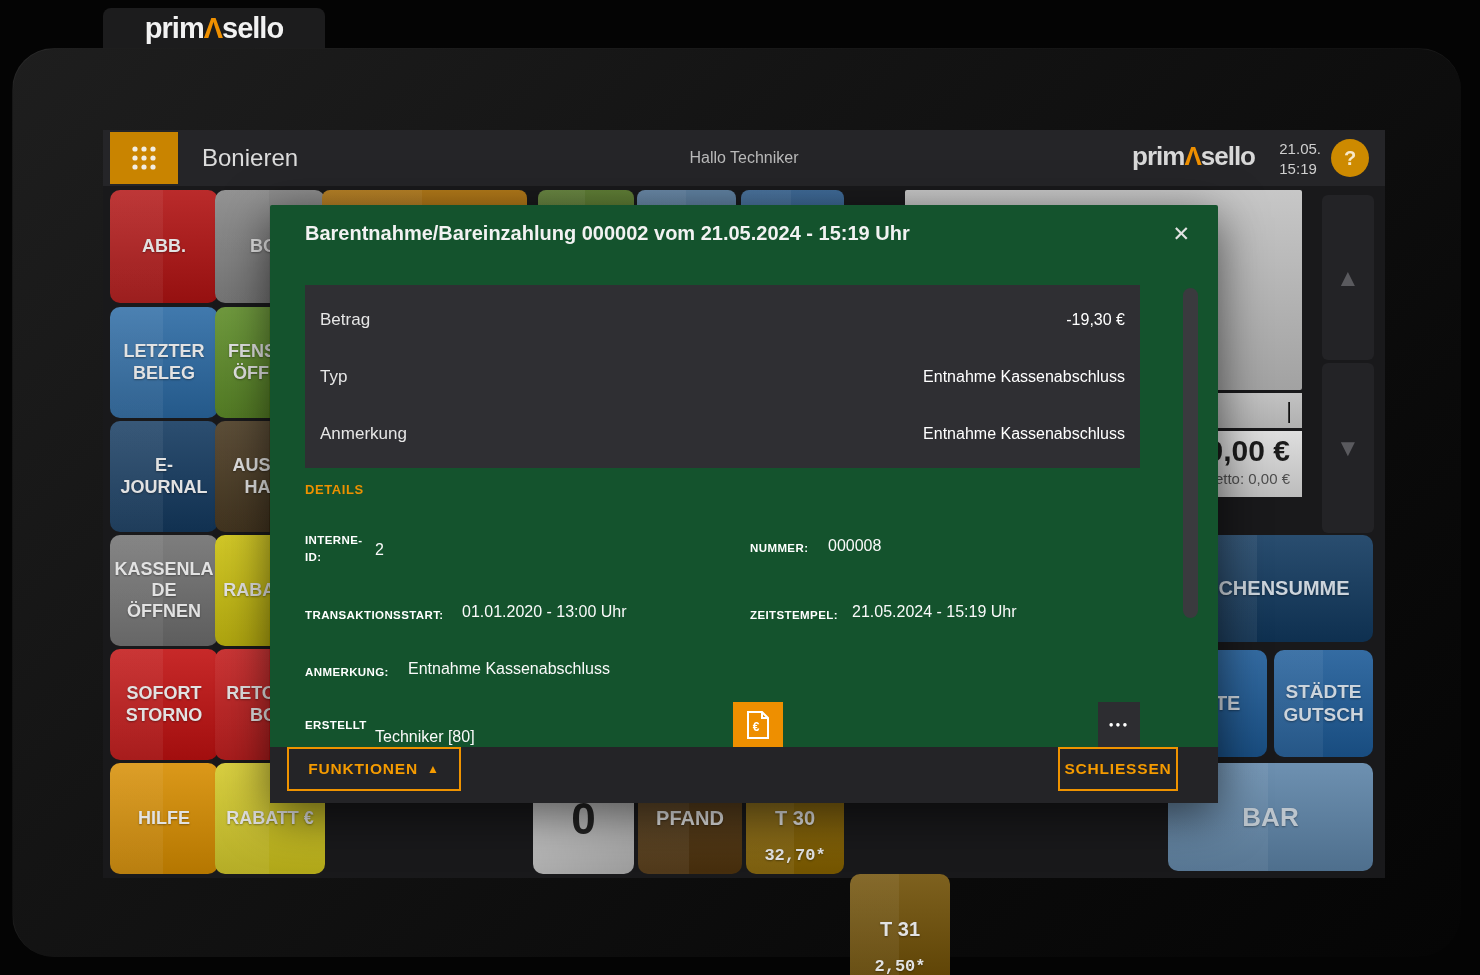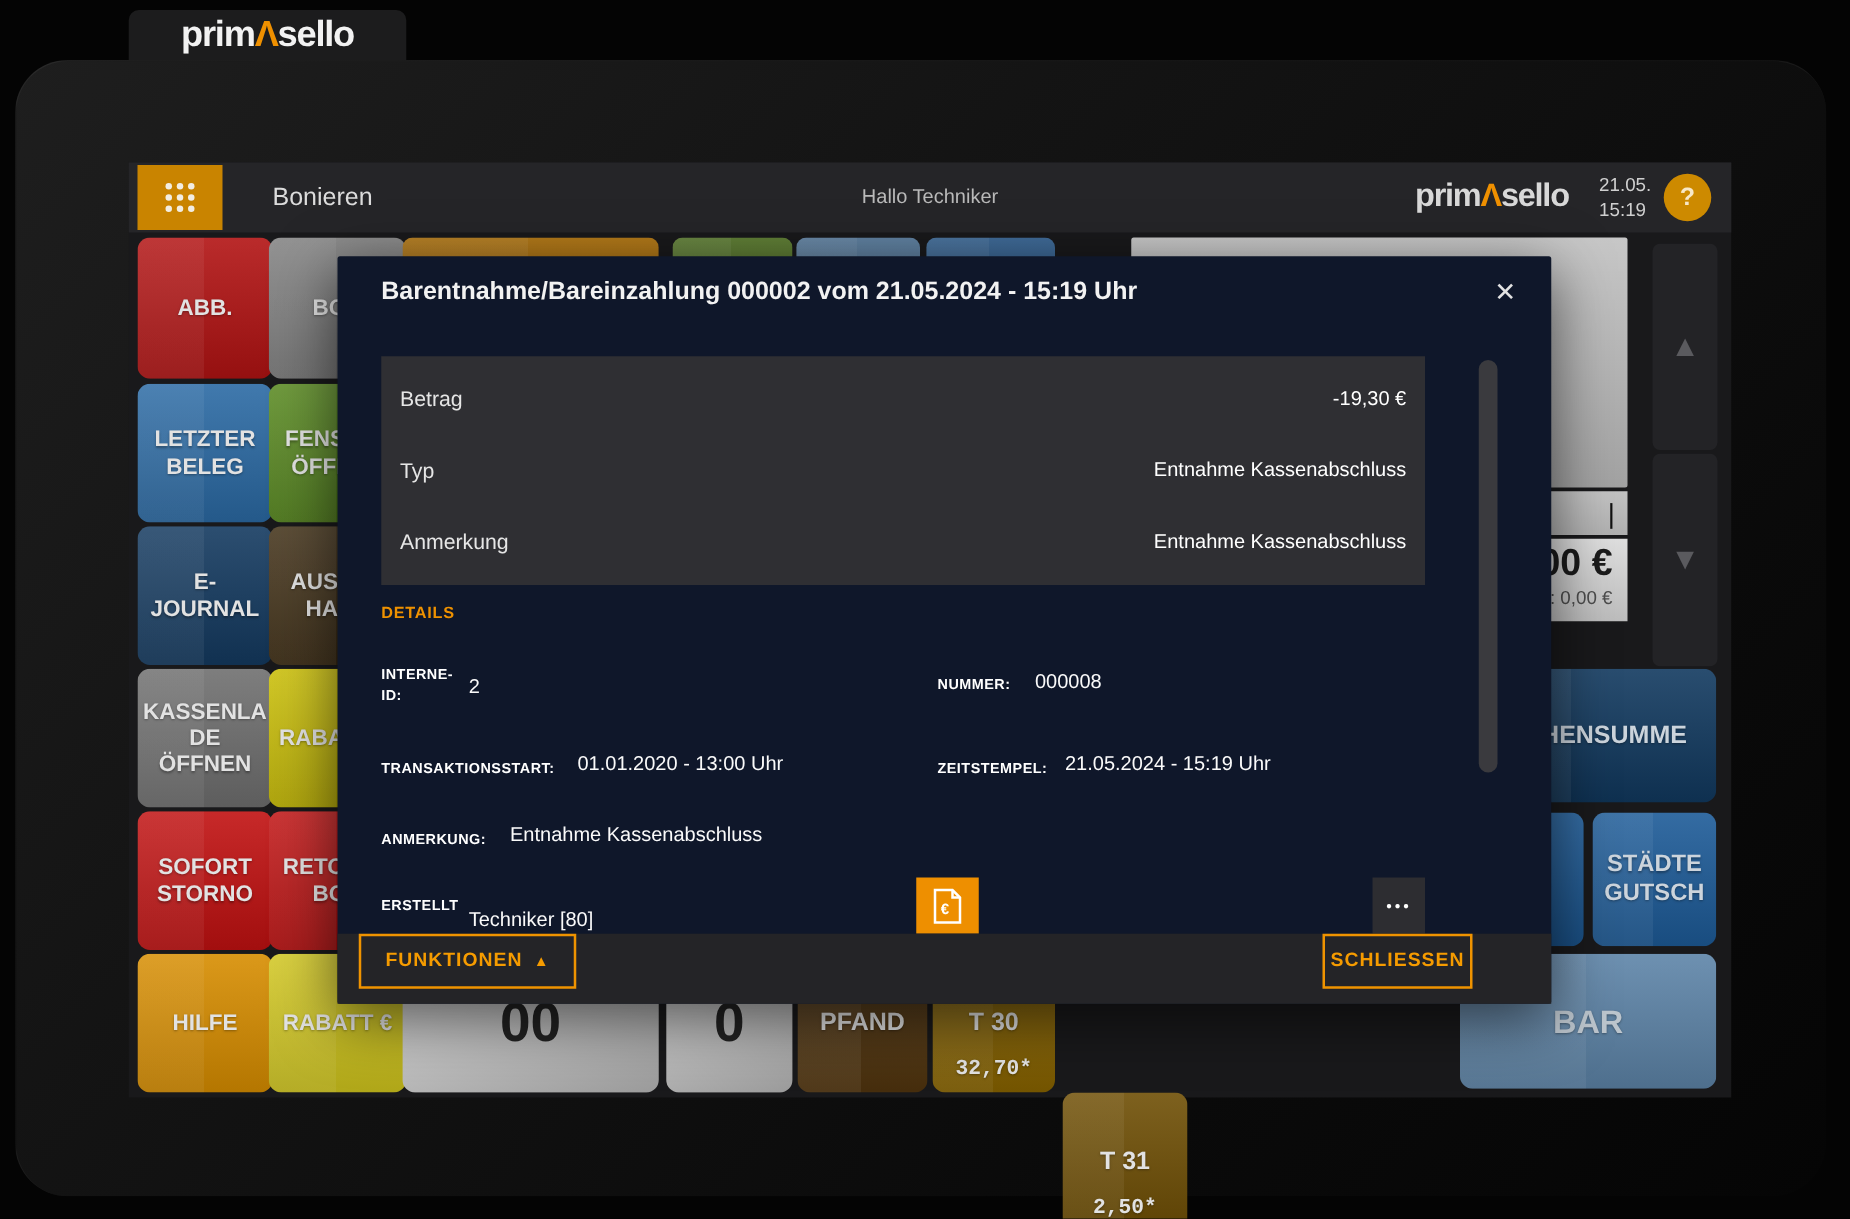--- a/index.html
+++ b/index.html
@@ -10,21 +10,21 @@
          background:linear-gradient(135deg,#1e1e1e 0%,#141414 35%,#0a0a0a 75%,#050505 100%);
          border-top:1px solid rgba(255,255,255,.05);border-left:1px solid rgba(255,255,255,.04);}
   .logo-tab{left:103px;top:8px;width:222px;height:40px;background:#1c1c1d;border-radius:8px 8px 0 0;
             display:flex;align-items:center;justify-content:center;}
   .logo{font-weight:bold;letter-spacing:-1px;color:#f2f2f2;}
   .logo .mid{color:#ef9000;}
   .tab-logo-text{font-size:29px;}
   .window{left:103px;top:130px;width:1282px;height:748px;background:#19191b;}
   .hdr{left:0;top:0;width:1282px;height:56px;background:#252528;}
   .menu-btn{left:7px;top:2px;width:68px;height:52px;background:#c98400;display:flex;align-items:center;justify-content:center;cursor:pointer;}
-  .hdr-title{left:115px;top:0;height:56px;line-height:56px;font-size:20px;color:#dcdcdc;}
+  .hdr-title{left:99px;top:0;height:56px;line-height:56px;font-size:24px;color:#dcdcdc;}
   .hdr-greet{left:50%;transform:translateX(-50%);top:0;height:56px;line-height:56px;font-size:16px;color:#b9b9b9;}
   .hdr-logo{right:130px;top:11px;font-size:26px;color:#d8d8d8;}
   .hdr-dt{right:64px;top:9px;font-size:15px;line-height:1.3;color:#cfcfcf;text-align:left;}
   .help-btn{right:16px;top:9px;width:38px;height:38px;border-radius:50%;background:#cd8a00;color:#f8e8c8;
             display:flex;align-items:center;justify-content:center;font-size:20px;font-weight:bold;cursor:pointer;}
   .tile{border-radius:10px;display:flex;align-items:center;justify-content:center;text-align:center;
         font-weight:bold;color:#e2e2e2;text-shadow:0 1px 2px rgba(0,0,0,.35);overflow:hidden;
         overflow-wrap:anywhere;line-height:1.18;cursor:pointer;
         background-image:linear-gradient(90deg,rgba(255,255,255,.06) 0 49%,rgba(255,255,255,0) 49%),
                          linear-gradient(180deg,rgba(255,255,255,.10),rgba(0,0,0,.16));}
@@ -40,22 +40,22 @@
          display:flex;align-items:center;justify-content:flex-end;padding-right:10px;box-sizing:border-box;
          color:#111;font-size:22px;}
   .totals{left:802px;top:301px;width:397px;height:66px;background:linear-gradient(180deg,#dedede,#bcbcbc);
           text-align:right;padding-right:12px;box-sizing:border-box;}
   .total-big{font-size:30px;font-weight:bold;color:#1b1b1b;margin-top:3px;}
   .total-net{font-size:15px;color:#4d4d4d;margin-top:2px;}
   .scrollbtn{width:52px;background:#232326;border-radius:6px;display:flex;align-items:center;justify-content:center;
              color:#5a5a5e;font-size:24px;cursor:pointer;}
   .pay{font-size:20px;color:#ccd4dc;}
   
-  .modal{left:270px;top:205px;width:948px;height:598px;background:#0f172a;z-index:50;border-radius:2px;
-         box-shadow:0 12px 48px rgba(0,0,0,.6);padding-left:23px;}
+  .modal{left:270px;top:205px;width:948px;height:598px;background:#14532d;z-index:50;border-radius:2px;
+         box-shadow:0 12px 48px rgba(0,0,0,.6);}
   .m-title{left:35px;top:17px;font-size:20px;font-weight:bold;color:#f2f2f2;}
   .m-close{right:24px;top:13px;font-size:21px;color:#e3e3e3;cursor:pointer;padding:4px;}
   .m-body{left:0;right:0;top:65px;height:477px;overflow:hidden;}
   .m-fields{left:35px;top:15px;width:835px;height:183px;background:#2f2f33;
             display:flex;flex-direction:column;justify-content:space-around;padding:6px 15px;box-sizing:border-box;}
   .m-row{display:flex;justify-content:space-between;align-items:center;}
   .m-lbl{font-size:17px;color:#e6e6e6;}
   .m-val{font-size:16px;color:#ffffff;}
   .m-scroll{left:913px;top:18px;width:15px;height:330px;background:#3a3a3e;border-radius:8px;}
   .d-head{left:35px;top:212px;font-size:13px;font-weight:bold;color:#ee9100;letter-spacing:.6px;}
@@ -142,21 +142,20 @@
       </div>
     <div class="abs scrollbtn" style="left:1219px;top:233px;height:170px;">
         <span>▼</span>
       </div>
 
     <div class="abs tile pay" style="left: 1042px; top: 405px; width: 228px; height: 107px; background-color: rgb(17, 57, 95);">ZWISCHENSUMME</div>
     <div class="abs tile pay" style="left: 1042px; top: 520px; width: 122px; height: 107px; background-color: rgb(29, 91, 152);">KARTE</div>
     <div class="abs tile pay" style="left: 1171px; top: 520px; width: 99px; height: 107px; font-size: 19px; background-color: rgb(29, 91, 152);">STÄDTE GUTSCH</div>
     <div class="abs tile pay" style="left: 1065px; top: 633px; width: 205px; height: 108px; font-size: 26px; color: rgb(188, 197, 205); background-color: rgb(93, 132, 168);">BAR</div>
 
-    <div class="abs tile key-light" style="left:219px;top:633px;width:205px;height:111px;">00</div>
     <div class="abs tile key-light" style="left:430px;top:633px;width:101px;height:111px;">0</div>
     <div class="abs tile" style="left: 535px; top: 633px; width: 104px; height: 111px; font-size: 20px; background-color: rgb(83, 54, 15);">PFAND</div>
     <div class="abs tile tkey" style="left: 643px; top: 633px; width: 98px; height: 111px; background-color: rgb(138, 101, 0);">
       <span>T 30</span>
       <span class="tval">32,70*</span>
     </div>
     <div class="abs tile tkey" style="left: 747px; top: 633px; width: 100px; height: 111px; background-color: rgb(111, 79, 5);">
       <span>T 31</span>
       <span class="tval">2,50*</span>
     </div>

